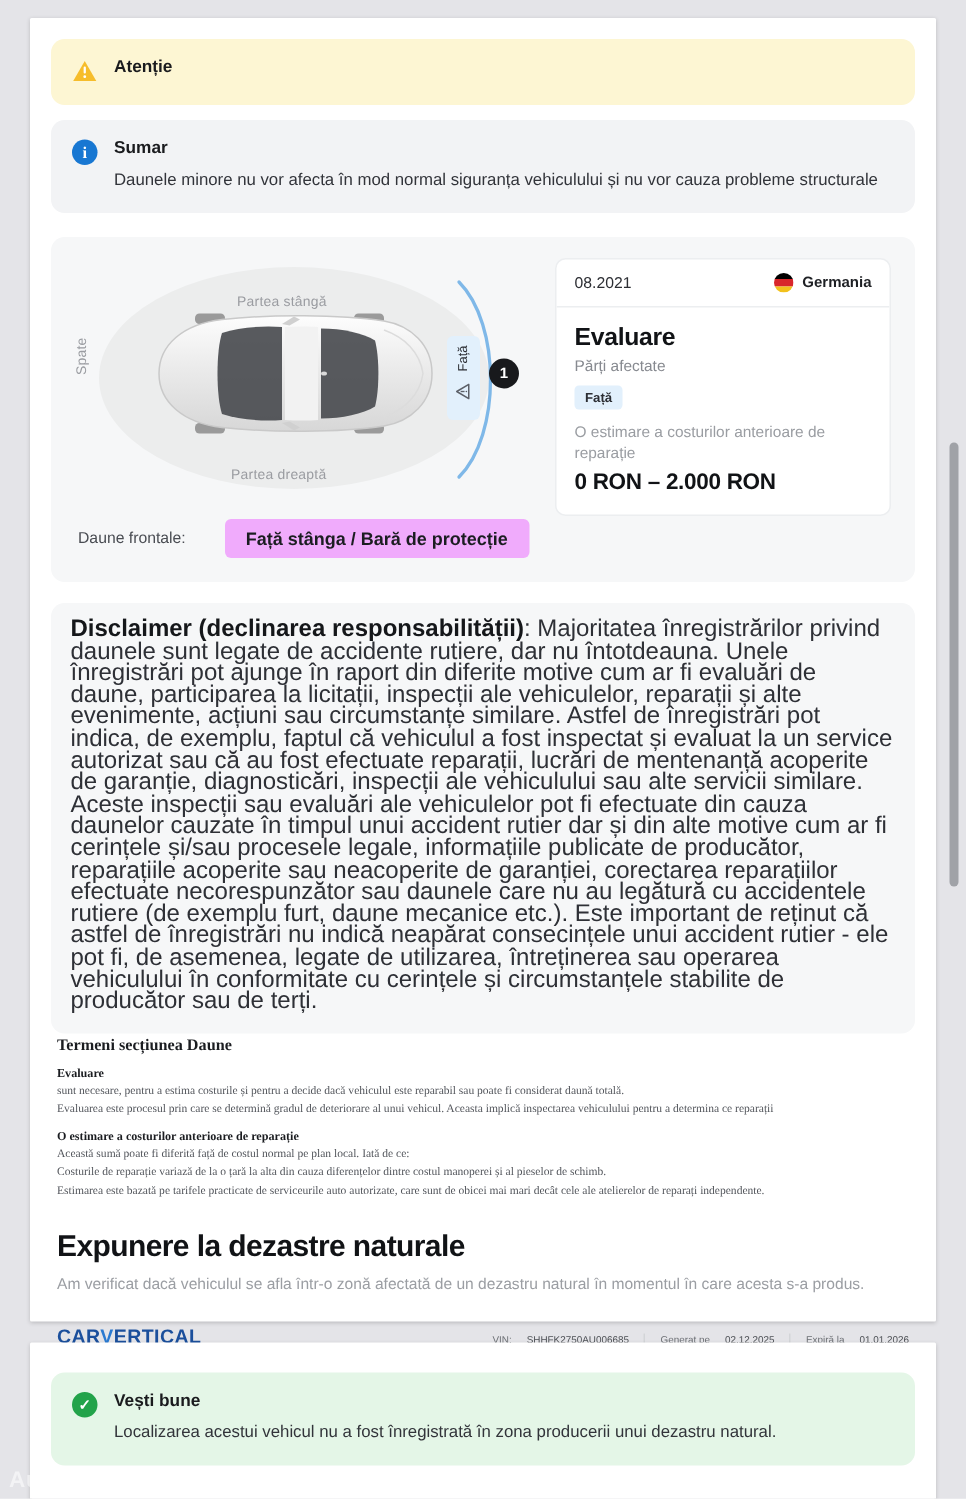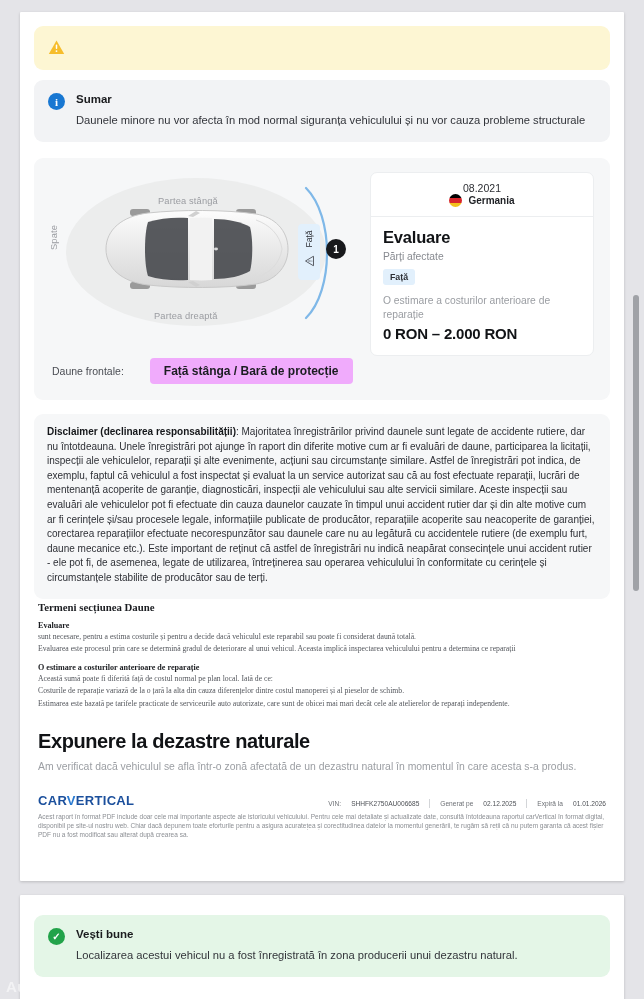--- a/index.html
+++ b/index.html
@@ -83,21 +83,21 @@
     display: flex; align-items: center; justify-content: center;
   }
 
   
   .eval-card {
     flex: 0 0 224px; background: #ffffff; border-radius: 7px;
     border: 1px solid #eceef0; overflow: hidden;
   }
   .eval-head {
     display: flex; align-items: center; justify-content: space-between;
-    padding: 9px 12px 9px 12px; border-bottom: 1px solid #eceef0; flex-direction: column;
+    padding: 9px 12px 9px 12px; border-bottom: 1px solid #eceef0;
   }
   .eval-date { font-size: 10.5px; color: #2c2e33; }
   .eval-country { display: flex; align-items: center; gap: 6px; }
   .flag-de {
     width: 13px; height: 13px; border-radius: 50%; overflow: hidden;
     display: flex; flex-direction: column;
   }
   .flag-de i { display: block; flex: 1 1 0; }
   .flag-de .f1 { background: #000000; }
   .flag-de .f2 { background: #d8262b; }
@@ -123,21 +123,21 @@
   .damage-row-label { font-size: 10.5px; color: #4a4d53; }
   .damage-tag {
     background: #f0abfc; border-radius: 4px; padding: 6px 14px;
     font-size: 12px; font-weight: bold; color: #1b1d21;
   }
 
   
   .disclaimer {
     margin-top: 14px; background: #f6f7f8; border-radius: 9px;
     padding: 11px 13px 13px 13px;
-    font-size: 10px; line-height: 14.6px; color: #2e3036; text-align: left;
+    font-size: 16px; line-height: 14.6px; color: #2e3036; text-align: left;
   }
   .disclaimer b { font-weight: bold; color: #15171a; }
 
   
   .terms { margin-top: 2px; padding: 0 4px; font-family: Liberation Serif, serif; }
   .terms-h { font-size: 10.8px; font-weight: bold; color: #1b1d21; }
   .terms-sub { font-size: 8.1px; font-weight: bold; color: #1b1d21; margin-top: 8px; }
   .terms-p { font-size: 7.7px; line-height: 10.6px; color: #53565c; margin-top: 2px; }
 
   
@@ -187,20 +187,21 @@
 
     <div class="banner banner-warning">
       <div class="banner-icon ico-tri">
         <svg width="17" height="17" viewBox="0 0 17 17">
           <path d="M8.5 1.6 L16.2 15 L0.8 15 Z" fill="#f6bd2b"></path>
           <rect x="7.75" y="5.4" width="1.5" height="4.6" rx=".7" fill="#ffffff"></rect>
           <circle cx="8.5" cy="12.1" r="0.95" fill="#ffffff"></circle>
         </svg>
       </div>
       <div class="banner-body">
+        <div class="banner-title">Atenție</div>
       </div>
     </div>
 
     <div class="banner banner-info">
       <div class="banner-icon">
         <div class="ico-circle ico-info">i</div>
       </div>
       <div class="banner-body">
         <div class="banner-title">Sumar</div>
         <div class="banner-text">Daunele minore nu vor afecta în mod normal siguranța vehiculului și nu vor cauza probleme structurale</div>

